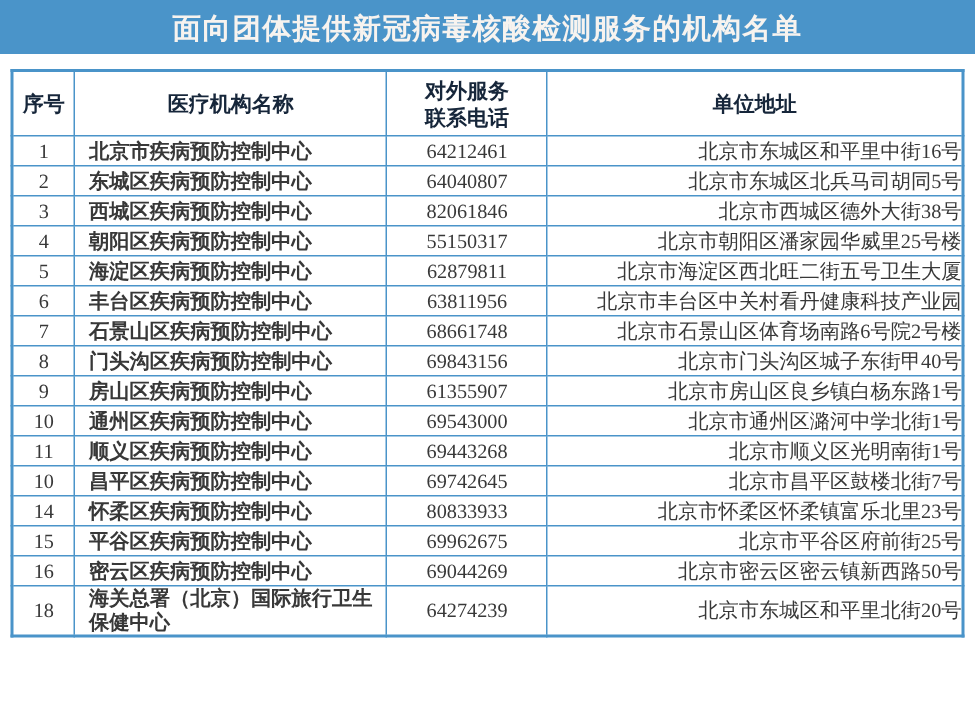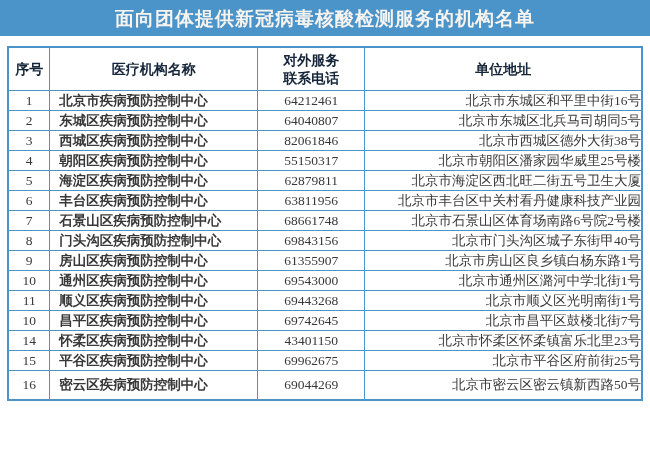--- a/index.html
+++ b/index.html
@@ -167,32 +167,38 @@
     </tr>
           <tr>
       <td class="c-no">10</td>
       <td class="c-name">昌平区疾病预防控制中心</td>
       <td class="c-phone">69742645</td>
       <td class="c-addr">北京市昌平区鼓楼北街7号</td>
     </tr>
           <tr>
       <td class="c-no">14</td>
       <td class="c-name">怀柔区疾病预防控制中心</td>
-      <td class="c-phone">43401150</td>
+      <td class="c-phone">80833933</td>
       <td class="c-addr">北京市怀柔区怀柔镇富乐北里23号</td>
     </tr>
           <tr>
       <td class="c-no">15</td>
       <td class="c-name">平谷区疾病预防控制中心</td>
       <td class="c-phone">69962675</td>
       <td class="c-addr">北京市平谷区府前街25号</td>
     </tr>
           <tr>
       <td class="c-no">16</td>
       <td class="c-name">密云区疾病预防控制中心</td>
       <td class="c-phone">69044269</td>
       <td class="c-addr">北京市密云区密云镇新西路50号</td>
     </tr>
+          <tr>
+      <td class="c-no">18</td>
+      <td class="c-name">海关总署（北京）国际旅行卫生保健中心</td>
+      <td class="c-phone">64274239</td>
+      <td class="c-addr">北京市东城区和平里北街20号</td>
+    </tr>
         </tbody>
     </table>
   </div>
 
 </div>
 
 </body></html>

